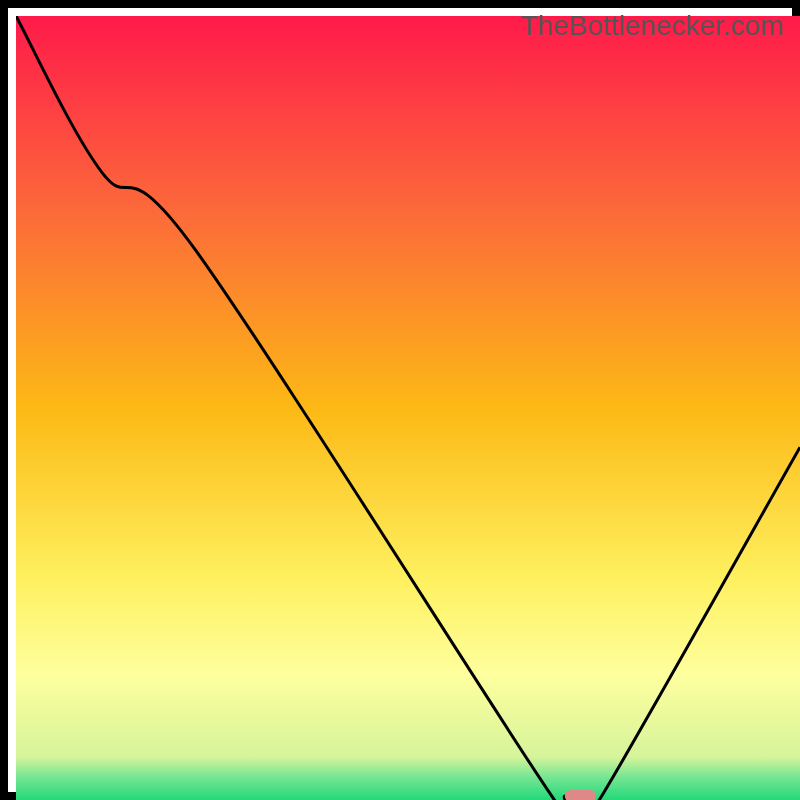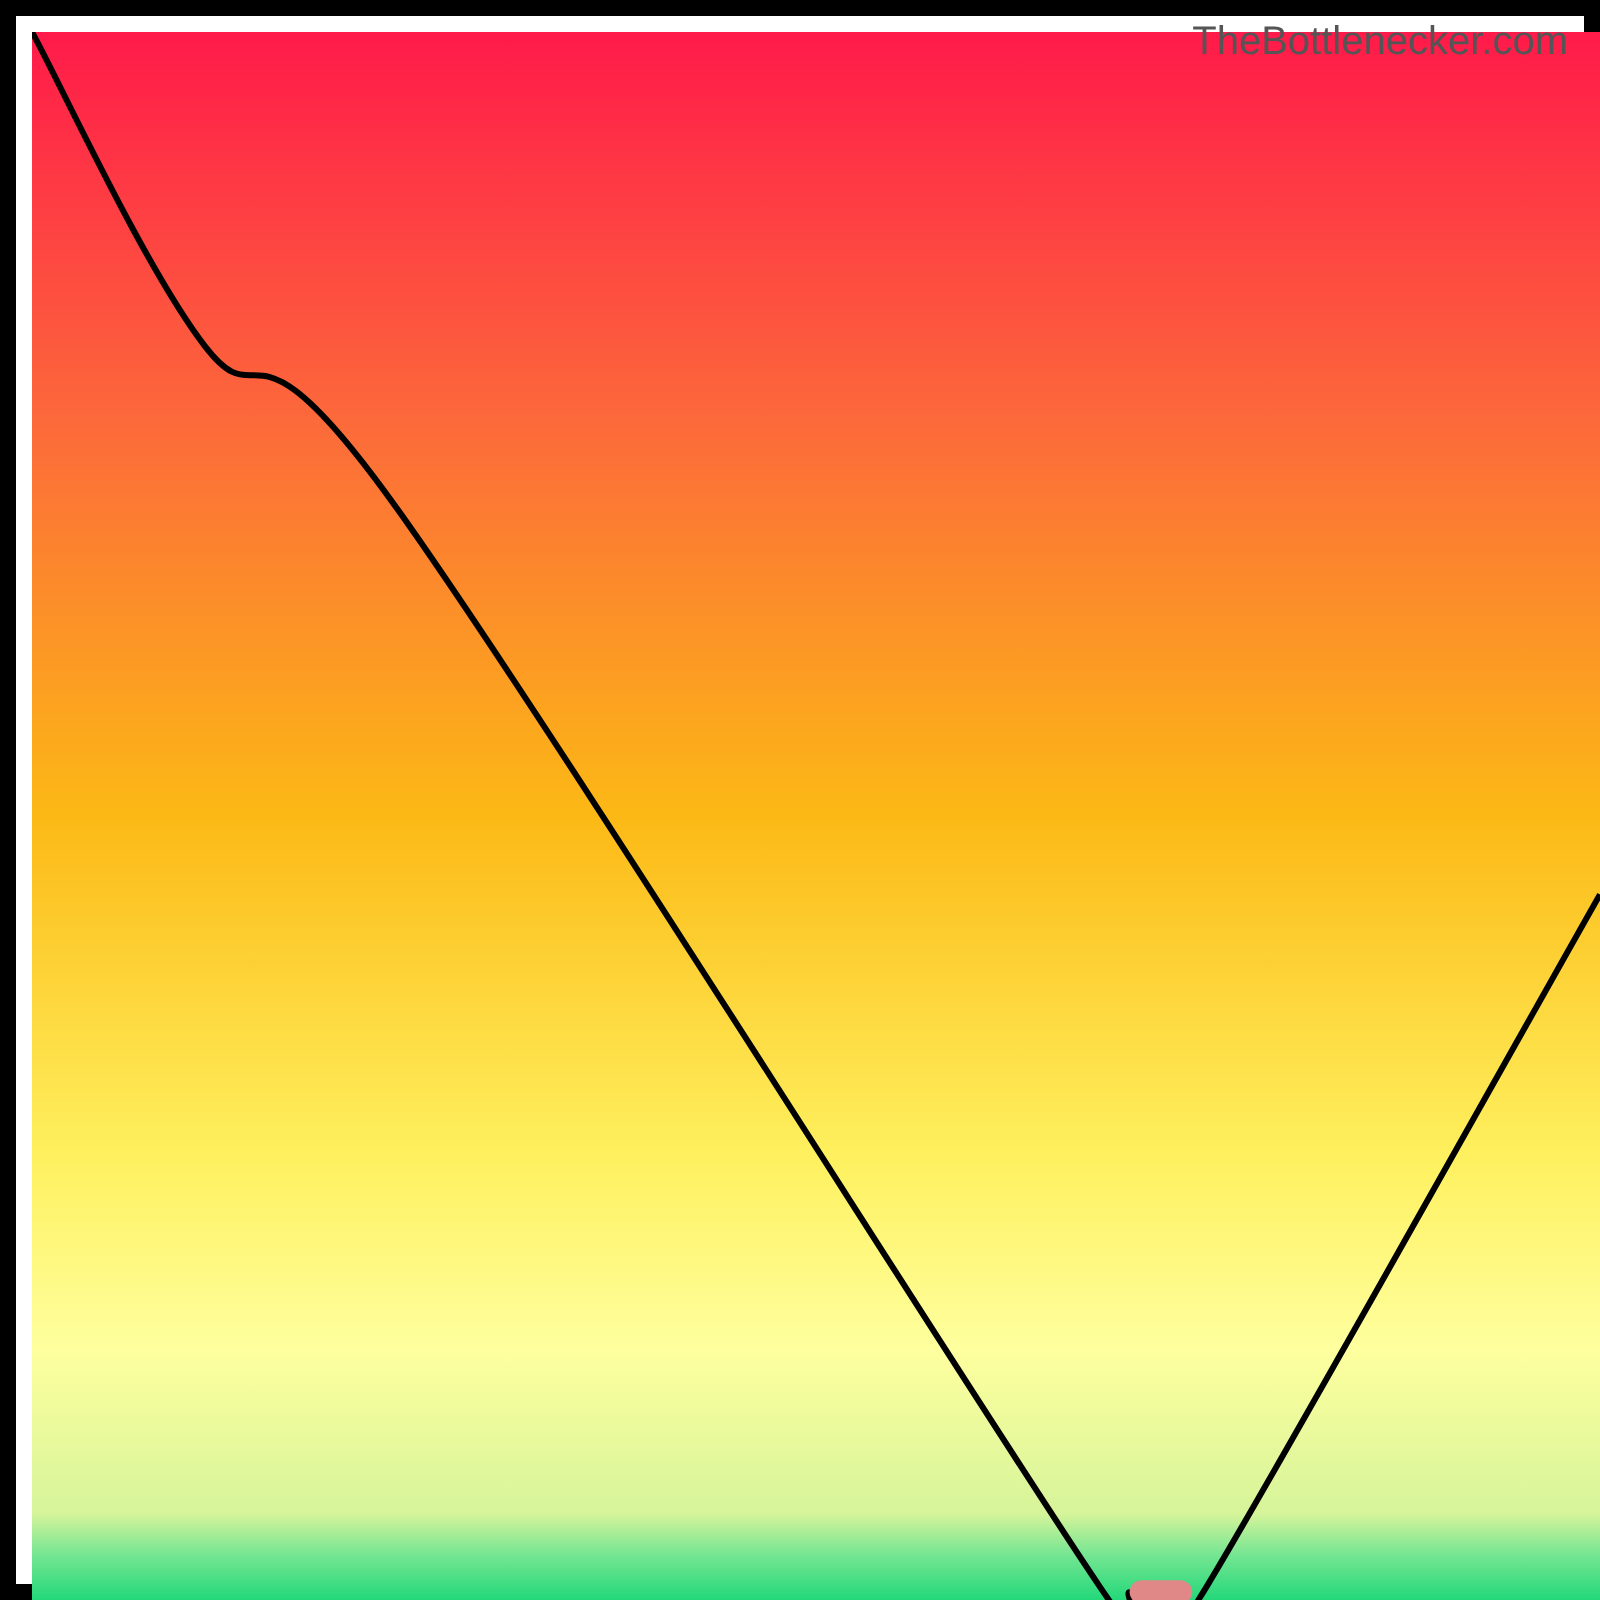--- a/index.html
+++ b/index.html
@@ -25,21 +25,21 @@
     left: 8px;
     width: 784px;
     height: 784px;
     overflow: hidden;
   }
   .watermark {
     position: absolute;
     top: 2px;
     right: 8px;
     color: #555;
-    font-size: 20px;
+    font-size: 28px;
     font-weight: 500;
     z-index: 10;
   }
   svg {
     display: block;
   }
 </style>
 </head>
 <body>
 

